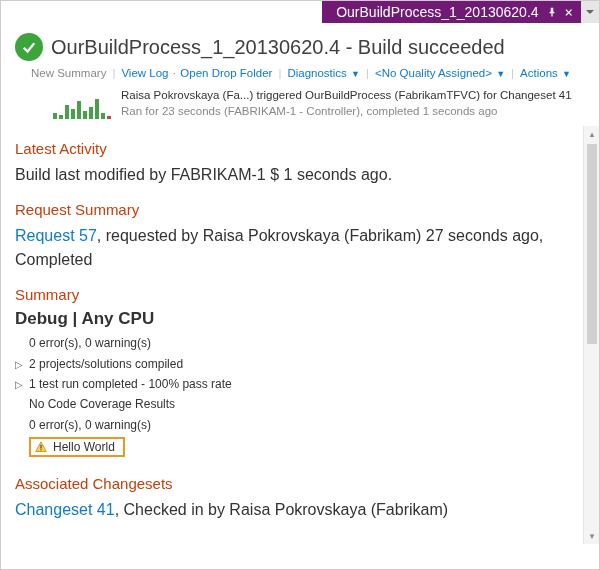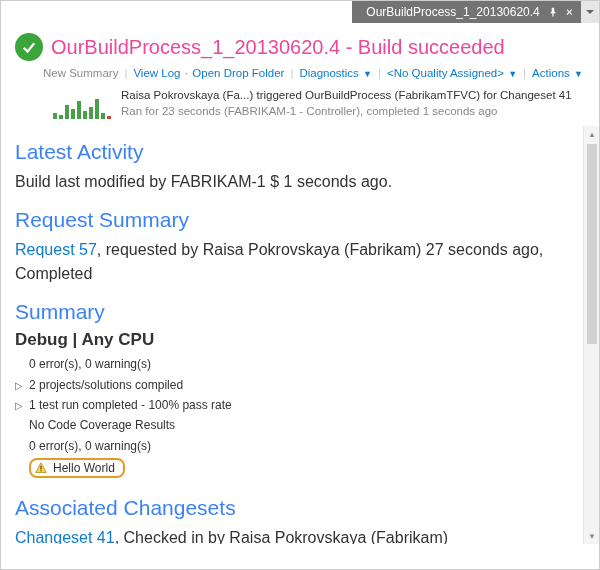--- a/index.html
+++ b/index.html
@@ -1,52 +1,52 @@
 <!DOCTYPE html>
 <html><head>
 <meta charset="utf-8">
 <style>
   * { box-sizing: border-box; margin: 0; padding: 0; }
   body { font-family: "Segoe UI", Arial, sans-serif; font-size: 12px; color: #333; background: #fff; width: 600px; height: 570px; overflow: hidden; border: 1px solid #ccc; }
   .tabbar { background: #fff; height: 22px; display: flex; justify-content: flex-end; align-items: stretch; }
-  .tab { background: #737373; color: #fff; padding: 2px 8px 2px 14px; font-size: 12px; display: flex; align-items: center; gap: 8px; }
+  .tab { background: #701a75; color: #fff; padding: 2px 8px 2px 14px; font-size: 14px; display: flex; align-items: center; gap: 8px; }
   .tab .pin { width: 10px; height: 10px; fill: #fff; }
   .tab .close { font-family: Consolas, monospace; }
   .dropbtn { width: 18px; background: #e6e6e6; display: flex; align-items: center; justify-content: center; }
 
   .header { padding: 10px 14px 6px 14px; border-bottom: 1px solid transparent; }
   .title-row { display: flex; align-items: center; gap: 8px; }
   .success-badge { width: 28px; height: 28px; border-radius: 50%; background: #3ba53b; display: flex; align-items: center; justify-content: center; }
   .success-badge svg { stroke: #fff; fill: none; stroke-width: 3; }
-  h1 { font-size: 20px; font-weight: 400; color: #ec4899; }
-  .linkbar { margin: 6px 0 8px 28px; font-size: 11.5px; color: #999; display: flex; flex-wrap: wrap; align-items: center; gap: 4px; }
+  h1 { font-size: 20px; font-weight: 400; color: #404040; }
+  .linkbar { margin: 6px 0 8px 16px; font-size: 11.5px; color: #999; display: flex; flex-wrap: wrap; align-items: center; gap: 4px; }
   .linkbar .sep { color: #ccc; margin: 0 2px; }
   .link { color: #0e7bcf; cursor: pointer; }
   .muted { color: #8a8a8a; }
   .caret { font-size: 9px; color: #0e7bcf; margin-left: 1px; }
 
   .trigger-row { display: flex; align-items: flex-end; gap: 4px; margin-left: 38px; }
   .spark { width: 64px; height: 28px; display: flex; align-items: flex-end; gap: 2px; }
   .spark div { width: 4px; background: #4aa04a; }
   .spark div.err { background: #c44; }
   .trigger-text { font-size: 11.5px; line-height: 1.4; }
   .trigger-text .sub { color: #888; }
 
   .content { position: relative; height: 418px; overflow: hidden; padding: 0 14px 10px 14px; }
   .scrollbar { position: absolute; right: 0; top: 0; bottom: 0; width: 16px; background: #f4f4f4; border-left: 1px solid #e6e6e6; }
   .scroll-arrow { position: absolute; left: 0; width: 16px; height: 16px; display: flex; align-items: center; justify-content: center; color: #888; font-size: 9px; }
   .scroll-thumb { position: absolute; left: 3px; width: 10px; top: 18px; height: 200px; background: #d0d0d0; }
 
-  h2 { font-size: 21px; font-weight: 400; color: #3b82f6; margin: 14px 0 6px 0; }
+  h2 { font-size: 15px; font-weight: 400; color: #c2410c; margin: 14px 0 6px 0; }
   .body-text { font-size: 16px; color: #333; line-height: 1.5; }
   .subhead { font-weight: 600; font-size: 17px; margin: 6px 0 4px 0; }
   ul.summary { list-style: none; padding: 0; }
   ul.summary li { font-size: 12px; line-height: 1.7; position: relative; padding-left: 14px; }
   .expander { position: absolute; left: 0; top: 2px; font-size: 10px; color: #666; cursor: pointer; }
-  .hello { display: inline-flex; align-items: center; gap: 6px; border: 2px solid #e79b27; border-radius: 8px; padding: 1px 8px 1px 4px; margin-top: 2px; margin-left: 14px; }
+  .hello { display: inline-flex; align-items: center; gap: 6px; border: 2px solid #e79b27; border-radius: 0; padding: 1px 8px 1px 4px; margin-top: 2px; margin-left: 14px; }
   .warn-ico { width: 12px; height: 12px; }
 </style>
 </head>
 <body>
 
 <div class="tabbar">
   <div class="tab">
     <span>OurBuildProcess_1_20130620.4</span>
     <svg class="pin" viewBox="0 0 16 16">
         <path d="M6 1l4 0 0 6 3 3-4 0 0 5-2 0 0-5-4 0 3-3z"></path>

